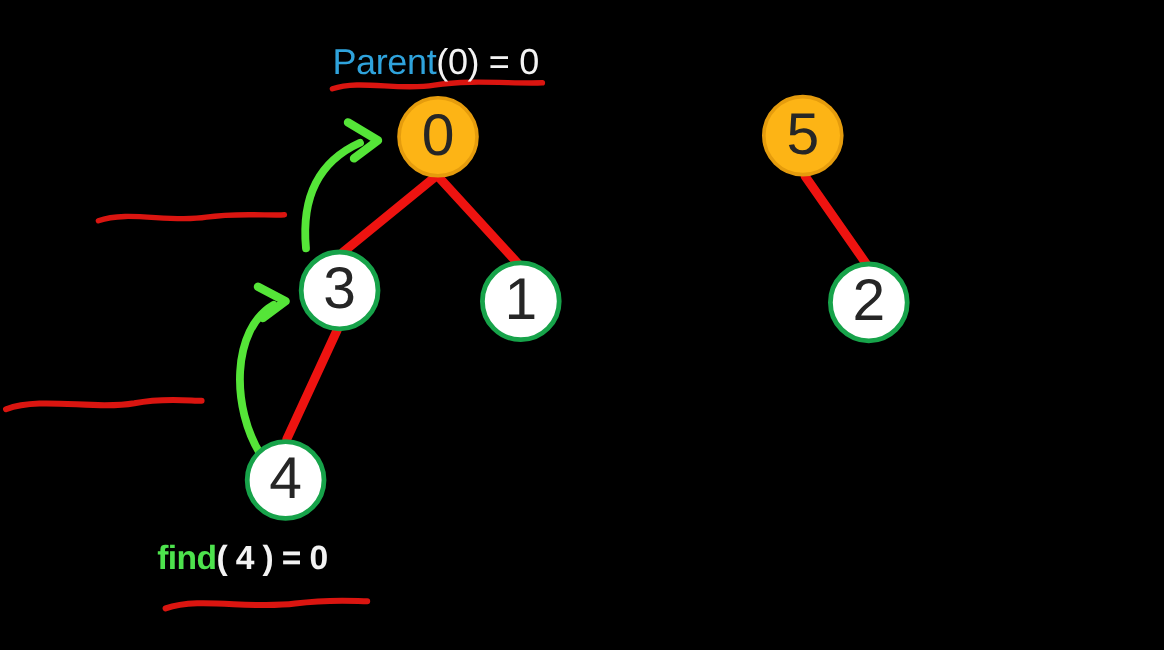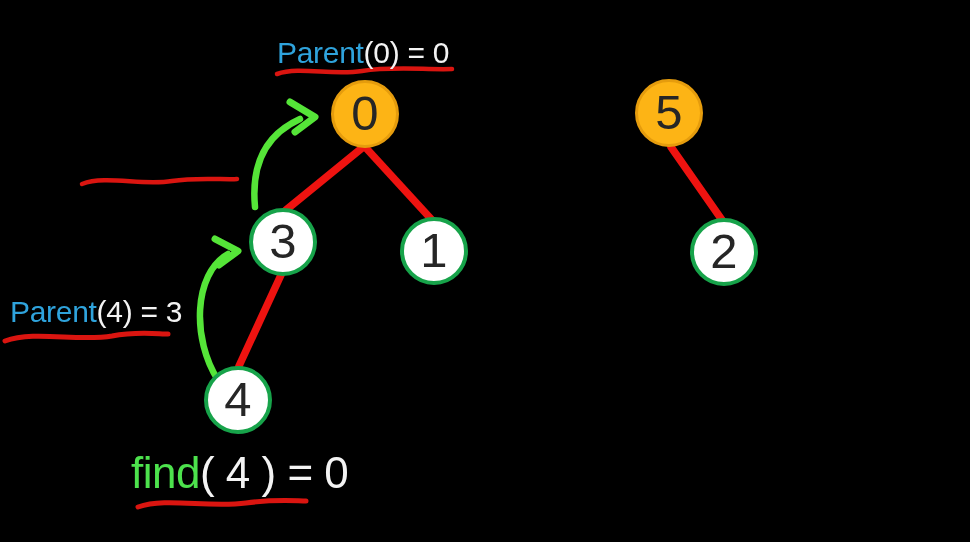--- a/index.html
+++ b/index.html
@@ -52,22 +52,23 @@
     position: absolute;
     font-size: 30px;
     line-height: 1;
     letter-spacing: -0.3px;
     white-space: nowrap;
   }
   .ann .args { color: #f3f3f3; }
   .kw-blue { color: #2fa3dc; }
   .kw-green { color: #4de24d; }
   .ann-find {
-    font-size: 44px;
+    font-size: 28px;
     letter-spacing: -0.5px;
+    font-weight: bold;
   }
   
   .pos-node-0 { left: 331px; top: 80px; }
   .pos-node-3 { left: 249px; top: 208px; }
   .pos-node-1 { left: 400px; top: 217px; }
   .pos-node-4 { left: 204px; top: 366px; }
   .pos-node-5 { left: 635px; top: 79px; }
   .pos-node-2 { left: 690px; top: 218px; }
   
   .pos-ann-0 { left: 277px; top: 38px; }
@@ -95,23 +96,20 @@
 
     <path d="M 277 74 C 300 66, 332 76, 362 71 C 392 66, 427 70, 452 69" stroke-width="4.5" stroke-linecap="round" stroke="#da1510"></path>
     <path d="M 82 184 C 106 175, 142 186, 172 181 C 197 177, 226 180, 237 179" stroke-width="4.5" stroke-linecap="round" stroke="#da1510"></path>
     <path d="M 5 341 C 35 330, 78 342, 112 336 C 137 331, 158 334, 168 334" stroke-width="5" stroke-linecap="round" stroke="#da1510"></path>
     <path d="M 138 507 C 166 497, 207 508, 246 503 C 276 499, 296 501, 306 501" stroke-width="5" stroke-linecap="round" stroke="#da1510"></path>
   </svg>
 
   <div class="ann pos-ann-0">
     <span class="kw-blue">Parent</span><span class="args">(0) = 0</span>
   </div>
-  <div class="ann pos-ann-4">
-    <span class="kw-blue">Parent</span><span class="args">(4) = 3</span>
-  </div>
   <div class="ann ann-find pos-ann-find">
     <span class="kw-green">find</span><span class="args">( 4 ) = 0</span>
   </div>
 
   <div class="node node-root pos-node-0">
     <span class="digit">0</span>
   </div>
   <div class="node node-child pos-node-3">
     <span class="digit">3</span>
   </div>

